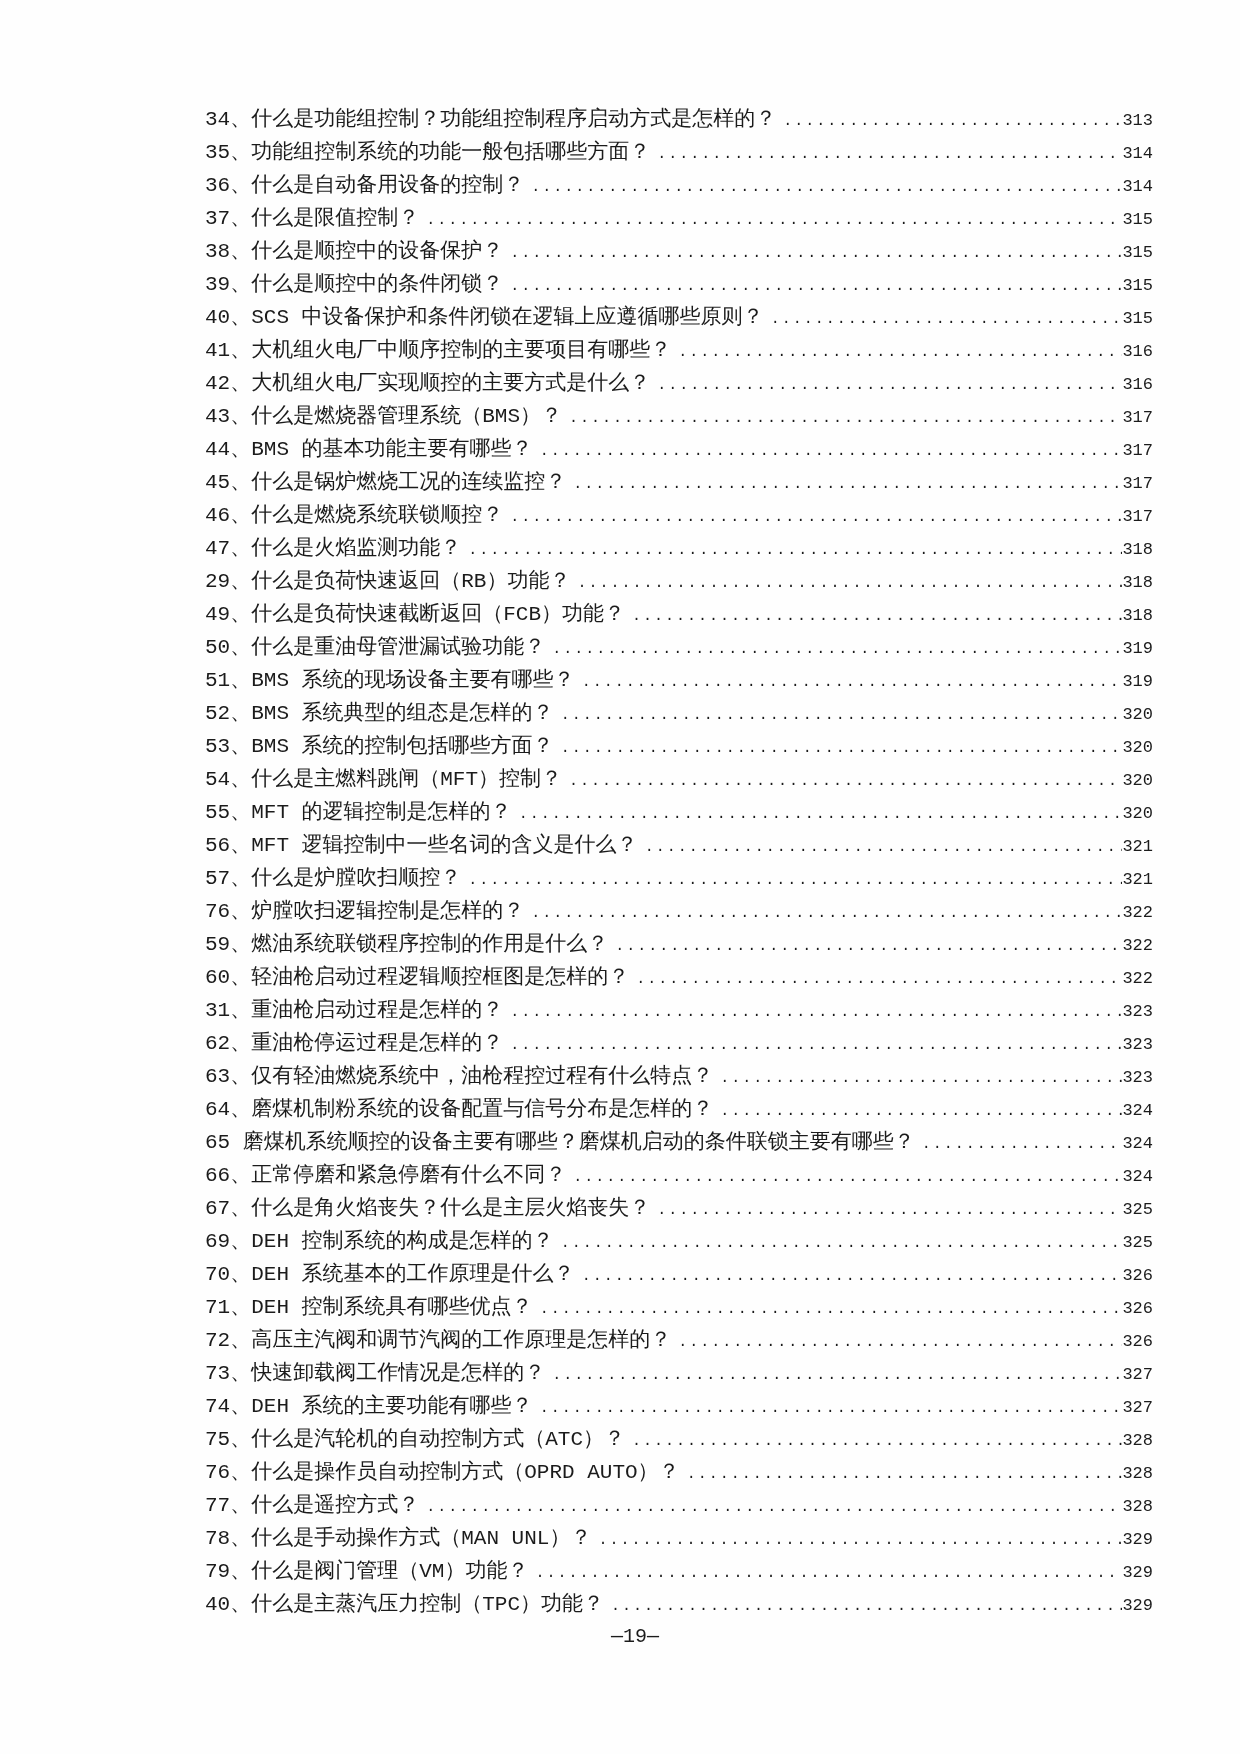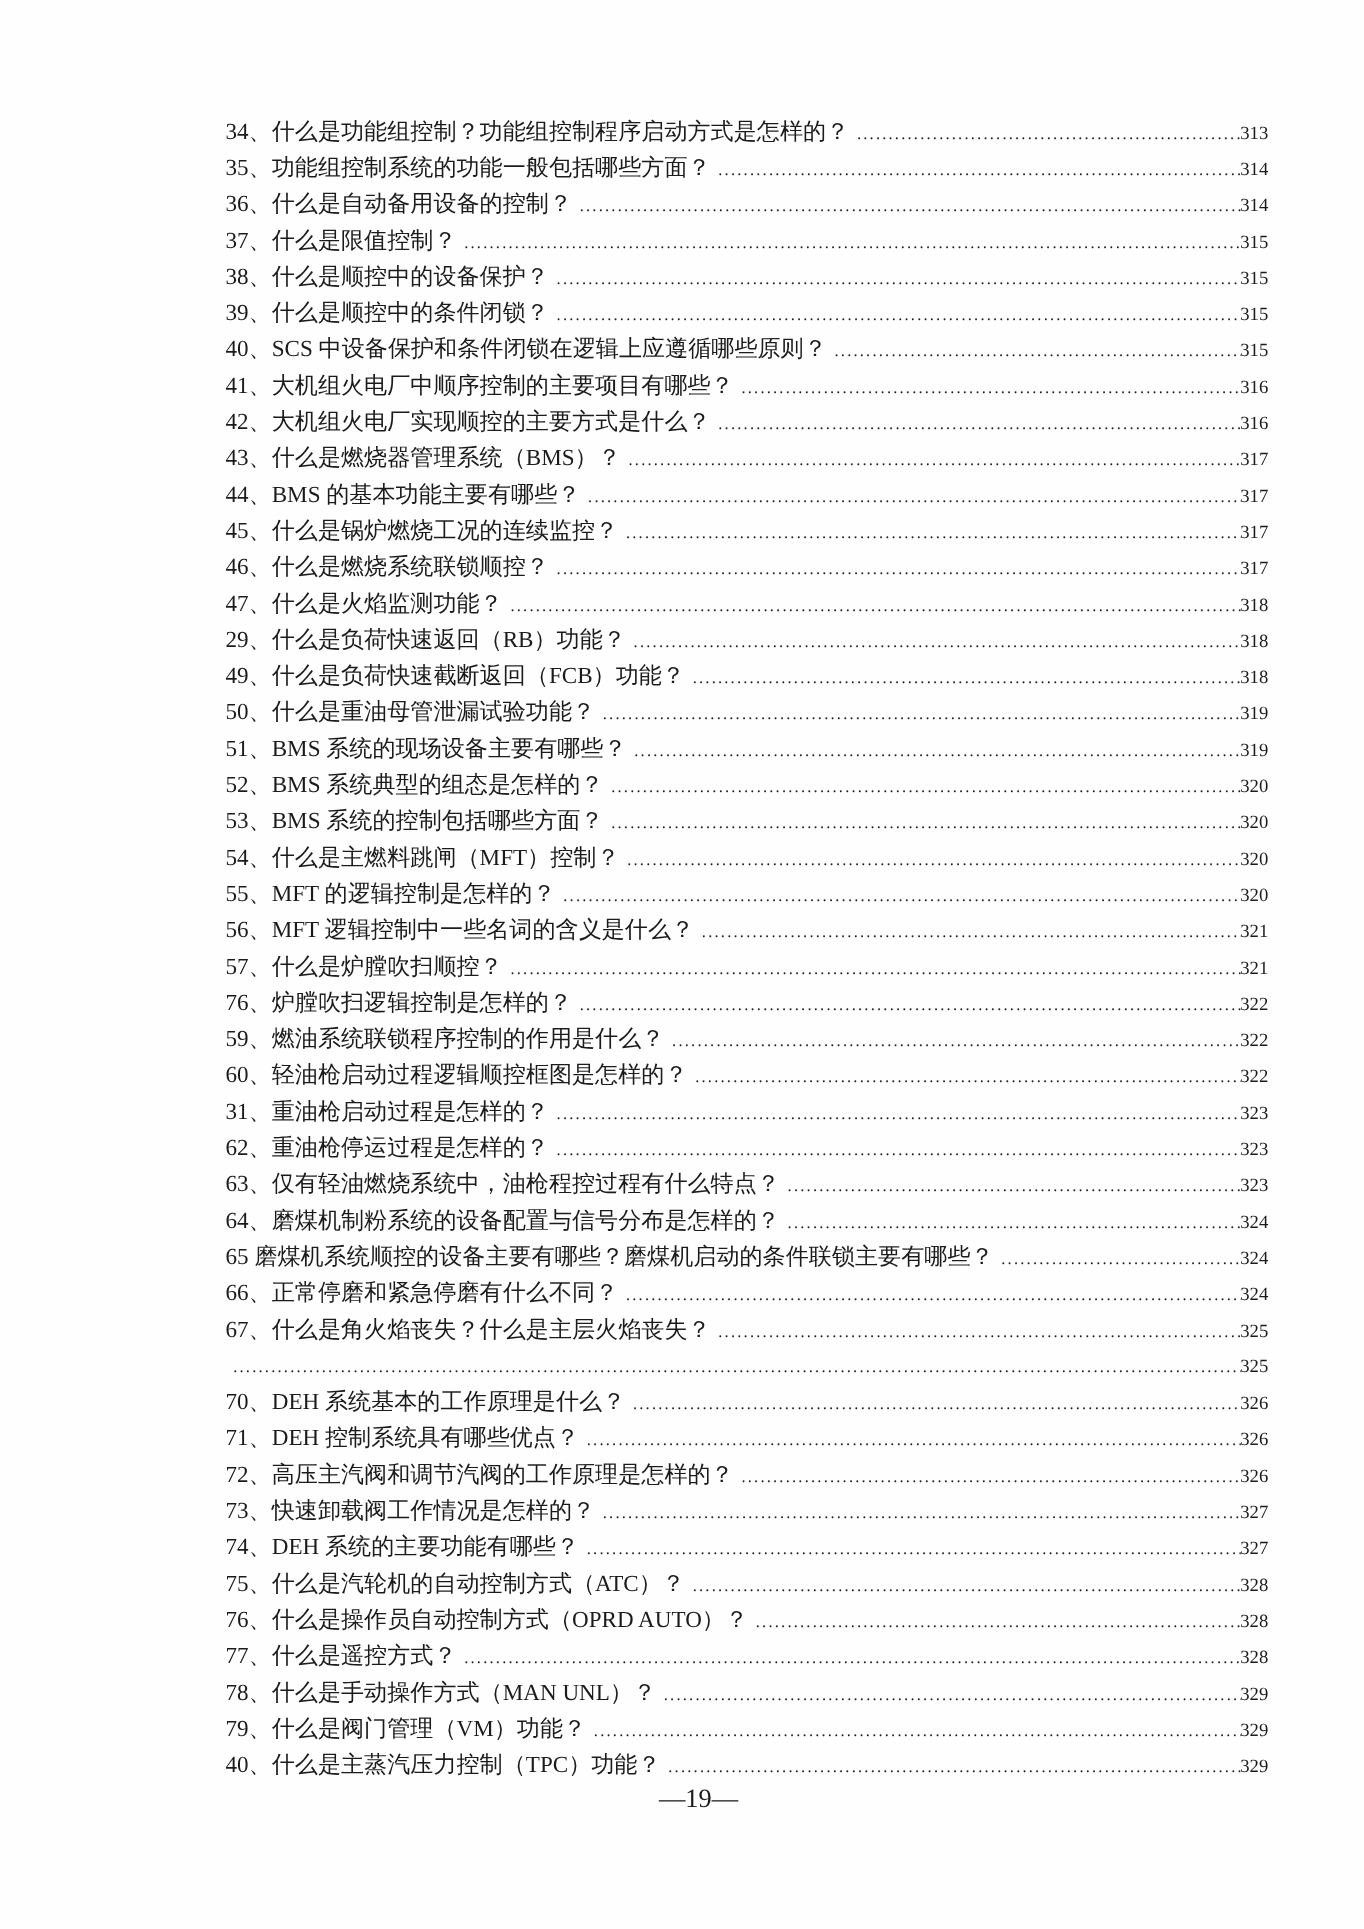--- a/index.html
+++ b/index.html
@@ -5,21 +5,21 @@
   html, body {
     margin: 0;
     padding: 0;
     background: #ffffff;
   }
   .page {
     position: relative;
     width: 1240px;
     height: 1754px;
     background: #fefefe;
-    font-family: Liberation Serif, serif;
+    font-family: Liberation Mono, monospace;
     color: #1b1b1b;
     overflow: hidden;
   }
   .toc {
     position: absolute;
     left: 205px;
     top: 103px;
     width: 948px;
   }
   .toc-row {
@@ -48,21 +48,21 @@
   .toc-page {
     flex: 0 0 auto;
     font-size: 17px;
   }
   .footer {
     position: absolute;
     left: 205px;
     top: 1620px;
     width: 860px;
     text-align: center;
-    font-size: 24px;
+    font-size: 20px;
     line-height: 33px;
   }
 </style>
 </head>
 <body>
 
 <div class="page">
   <div class="toc" id="toc">
   <div class="toc-row">
     <span class="toc-text">34、什么是功能组控制？功能组控制程序启动方式是怎样的？</span>
@@ -262,20 +262,21 @@
     <span class="toc-page">324</span>
   </div>
 
   <div class="toc-row">
     <span class="toc-text">67、什么是角火焰丧失？什么是主层火焰丧失？</span>
     <span class="dots"></span>
     <span class="toc-page">325</span>
   </div>
 
   <div class="toc-row">
+    <span class="toc-text">69、DEH 控制系统的构成是怎样的？</span>
     <span class="dots"></span>
     <span class="toc-page">325</span>
   </div>
 
   <div class="toc-row">
     <span class="toc-text">70、DEH 系统基本的工作原理是什么？</span>
     <span class="dots"></span>
     <span class="toc-page">326</span>
   </div>
 

